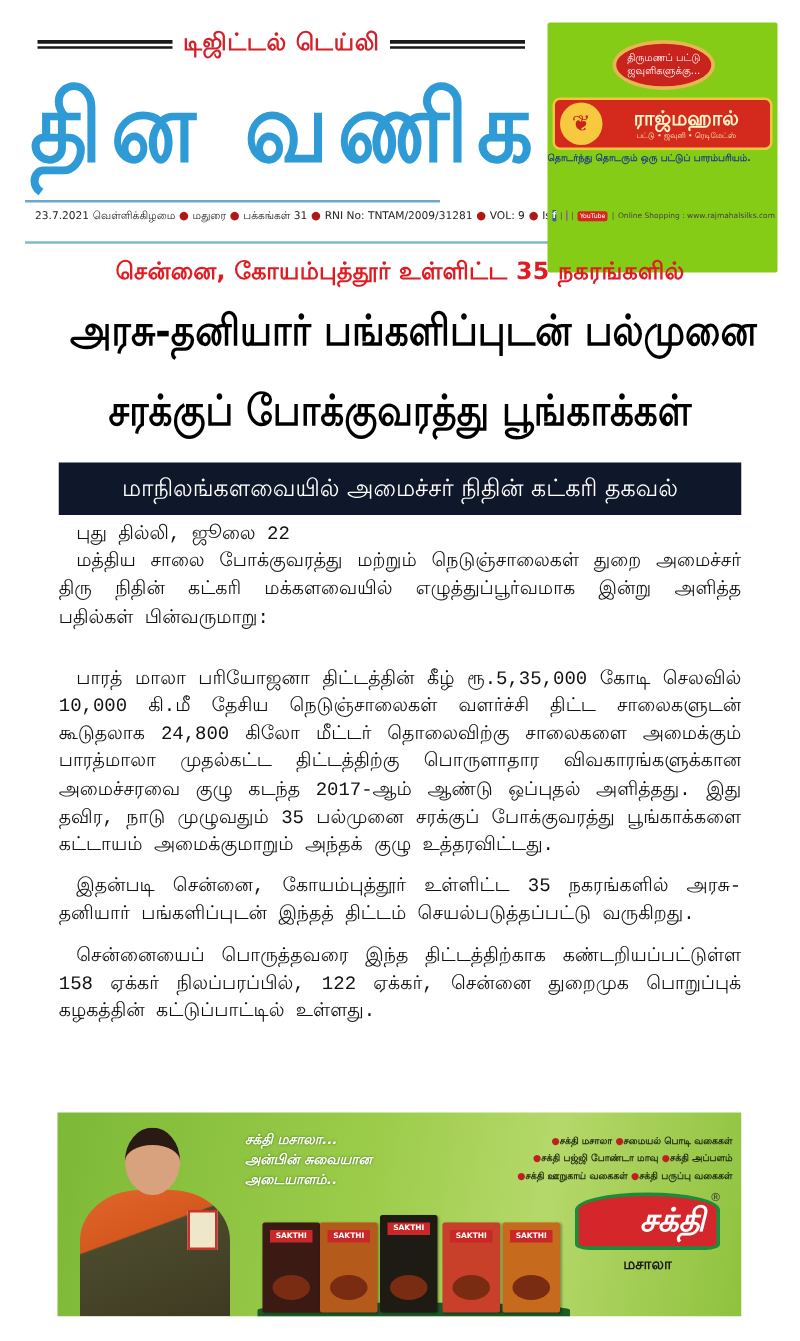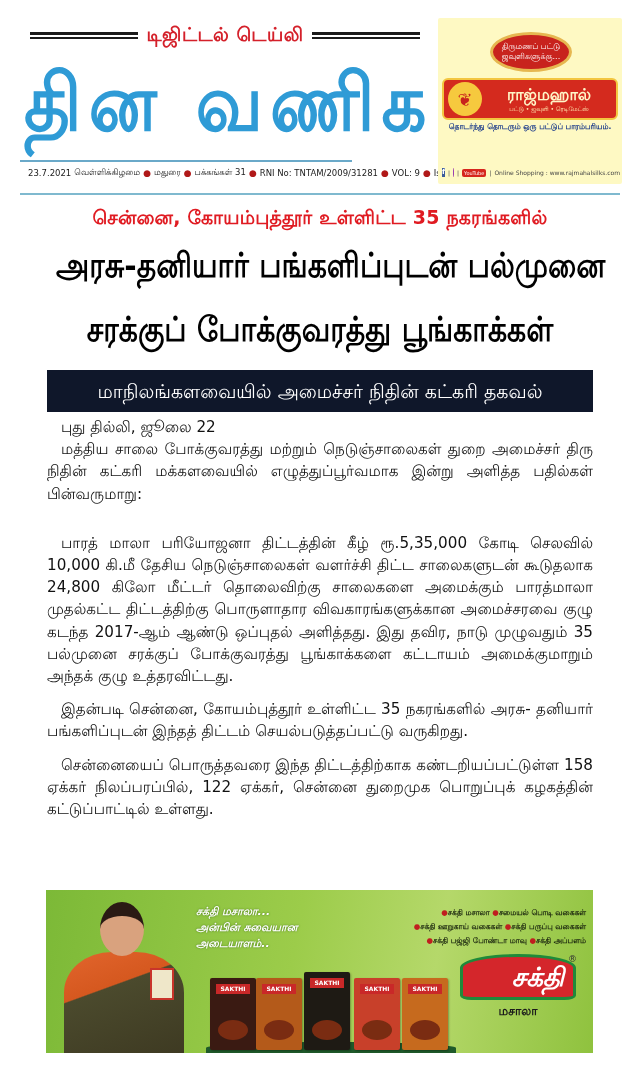--- a/index.html
+++ b/index.html
@@ -12,43 +12,43 @@
     .rule { flex: 1; height: 7px; border-top: 3px solid #1a1a1a; border-bottom: 2px solid #1a1a1a; }
     .tagline { color: #d4202a; font-weight: bold; font-size: 19px; padding: 0 8px; white-space: nowrap; letter-spacing: 0.5px; }
     .logo { position: absolute; left: 24px; top: 48px; width: 400px; height: 110px; color: #2f9bd6; font-family: "DejaVu Serif", serif; font-weight: bold; font-size: 78px; line-height: 110px; letter-spacing: 8px; white-space: nowrap; transform: scaleX(0.9); transform-origin: left; }
     .logo-underline { position: absolute; left: 20px; top: 160px; width: 332px; height: 2px; background: #6aa9c9; }
     .dateline { position: absolute; left: 28px; top: 167px; font-size: 8.5px; color: #222; white-space: nowrap; display: flex; align-items: center; gap: 3px; }
     .dateline .dot { color: #b01818; font-size: 9px; }
     .dateline .online { color: #e01b22; font-weight: bold; font-size: 10px; }
     .masthead-bottom-rule { position: absolute; left: 20px; top: 193px; width: 600px; height: 2px; background: #7fb9cf; }
 
     
-    .top-ad { position: absolute; left: 438px; top: 18px; width: 184px; height: 166px; background: #fef9c3; border-radius: 2px; }
+    .top-ad { position: absolute; left: 438px; top: 18px; width: 184px; height: 200px; background: #84cc16; border-radius: 2px; }
     .ad-oval { position: absolute; left: 52px; top: 14px; width: 82px; height: 40px; background: #c8231d; border: 3px solid #e6b750; border-radius: 50%; color: #fff; font-size: 8px; text-align: center; display: flex; flex-direction: column; justify-content: center; line-height: 10px; }
     .ad-band { position: absolute; left: 4px; top: 60px; width: 176px; height: 42px; background: #d42a1e; border: 2px solid #f3c640; border-radius: 6px; display: flex; align-items: center; }
     .ad-emblem { width: 34px; height: 34px; margin-left: 4px; border-radius: 50%; background: #f6c93e; color: #c8231d; font-size: 18px; display: flex; align-items: center; justify-content: center; }
     .ad-brand { flex: 1; text-align: center; color: #fff6c8; font-weight: bold; font-size: 16px; line-height: 20px; }
     .ad-brand-sub { font-size: 6px; color: #ffeab0; font-weight: normal; display: block; line-height: 8px; }
-    .ad-slogan { position: absolute; left: 0; width: 184px; top: 104px; text-align: center; color: #1d3c8a; font-size: 7.5px; font-weight: bold; }
+    .ad-slogan { position: absolute; left: 0; width: 184px; top: 104px; text-align: left; color: #1d3c8a; font-size: 7.5px; font-weight: bold; }
     .ad-city { position: absolute; left: 0; width: 184px; top: 118px; text-align: center; color: #111; font-size: 13px; font-weight: bold; }
     .ad-footer { position: absolute; left: 4px; top: 150px; width: 178px; display: flex; align-items: center; gap: 3px; font-size: 6px; color: #444; white-space: nowrap; }
     .ad-fb { width: 9px; height: 9px; background: #3b5b9a; color: #fff; font-size: 7px; text-align: center; line-height: 9px; font-weight: bold; }
     .ad-ig { width: 9px; height: 9px; border-radius: 50%; background: #9a3fb0; }
     .ad-yt { background: #d6261d; color: #fff; font-size: 5px; padding: 1px 2px; border-radius: 2px; }
 
     
     .kicker { position: absolute; left: 0; top: 206px; width: 640px; text-align: center; color: #e01b22; font-weight: bold; font-size: 19px; letter-spacing: 0.2px; }
     .headline { position: absolute; left: 20px; width: 600px; text-align: center; color: #000; font-family: "DejaVu Serif", serif; font-weight: bold; font-size: 34px; line-height: 50px; white-space: nowrap; transform: scaleX(0.88); transform-origin: center; }
     .headline.l1 { top: 240px; }
     .headline.l2 { top: 304px; }
 
     .subhead-bar { position: absolute; left: 47px; top: 370px; width: 546px; height: 42px; background: #0f172a; color: #fff; font-size: 19px; text-align: center; line-height: 42px; white-space: nowrap; }
 
     
-    .article { position: absolute; left: 47px; top: 416px; width: 546px; font-size: 15.2px; line-height: 22.2px; color: #111; }
+    .article { position: absolute; left: 47px; top: 416px; width: 546px; font-size: 15.2px; line-height: 22.2px; color: #111; font-family: Liberation Mono, monospace; }
     .article p { text-align: justify; }
     .article .dateline-p { padding-left: 14px; }
     .article .para { text-indent: 14px; margin-bottom: 11px; }
     .article .para.first { margin-bottom: 27px; }
 
     
     .bottom-ad { position: absolute; left: 46px; top: 890px; width: 547px; height: 163px; background: linear-gradient(100deg, #7cb937 0%, #9ccc4a 45%, #b5d86a 70%, #8fc23e 100%); overflow: hidden; }
     .woman { position: absolute; left: 6px; top: 6px; width: 140px; height: 157px; }
     .woman-face { position: absolute; left: 48px; top: 6px; width: 44px; height: 54px; border-radius: 50%; background: #d9a27e; border-top: 14px solid #2a1a14; }
     .woman-body { position: absolute; left: 12px; top: 56px; width: 120px; height: 101px; background: linear-gradient(160deg, #e2652d 0%, #d5581f 35%, #4b4a2d 36%, #3e3a22 100%); border-radius: 40% 40% 0 0; }
@@ -143,26 +143,26 @@
     <div>சக்தி மசாலா...</div>
     <div>அன்பின் சுவையான</div>
     <div>அடையாளம்..</div>
   </div>
   <div class="ad-products">
     <div>
       <span class="bullet">●</span><span>சக்தி மசாலா</span>
       <span class="bullet">●</span><span>சமையல் பொடி வகைகள்</span>
     </div>
     <div>
+      <span class="bullet">●</span><span>சக்தி பஜ்ஜி போண்டா மாவு</span>
+      <span class="bullet">●</span><span>சக்தி அப்பளம்</span>
+    </div>
+    <div>
       <span class="bullet">●</span><span>சக்தி ஊறுகாய் வகைகள்</span>
       <span class="bullet">●</span><span>சக்தி பருப்பு வகைகள்</span>
-    </div>
-    <div>
-      <span class="bullet">●</span><span>சக்தி பஜ்ஜி போண்டா மாவு</span>
-      <span class="bullet">●</span><span>சக்தி அப்பளம்</span>
     </div>
   </div>
   <div class="packs">
     <div class="base"></div>
     <div class="pack" style="left:14px; background:#3a1a12;">
         <span class="lbl">SAKTHI</span>
         <span class="food"></span>
       </div>
     <div class="pack" style="left:60px; background:#b45a1a;">
         <span class="lbl">SAKTHI</span>

